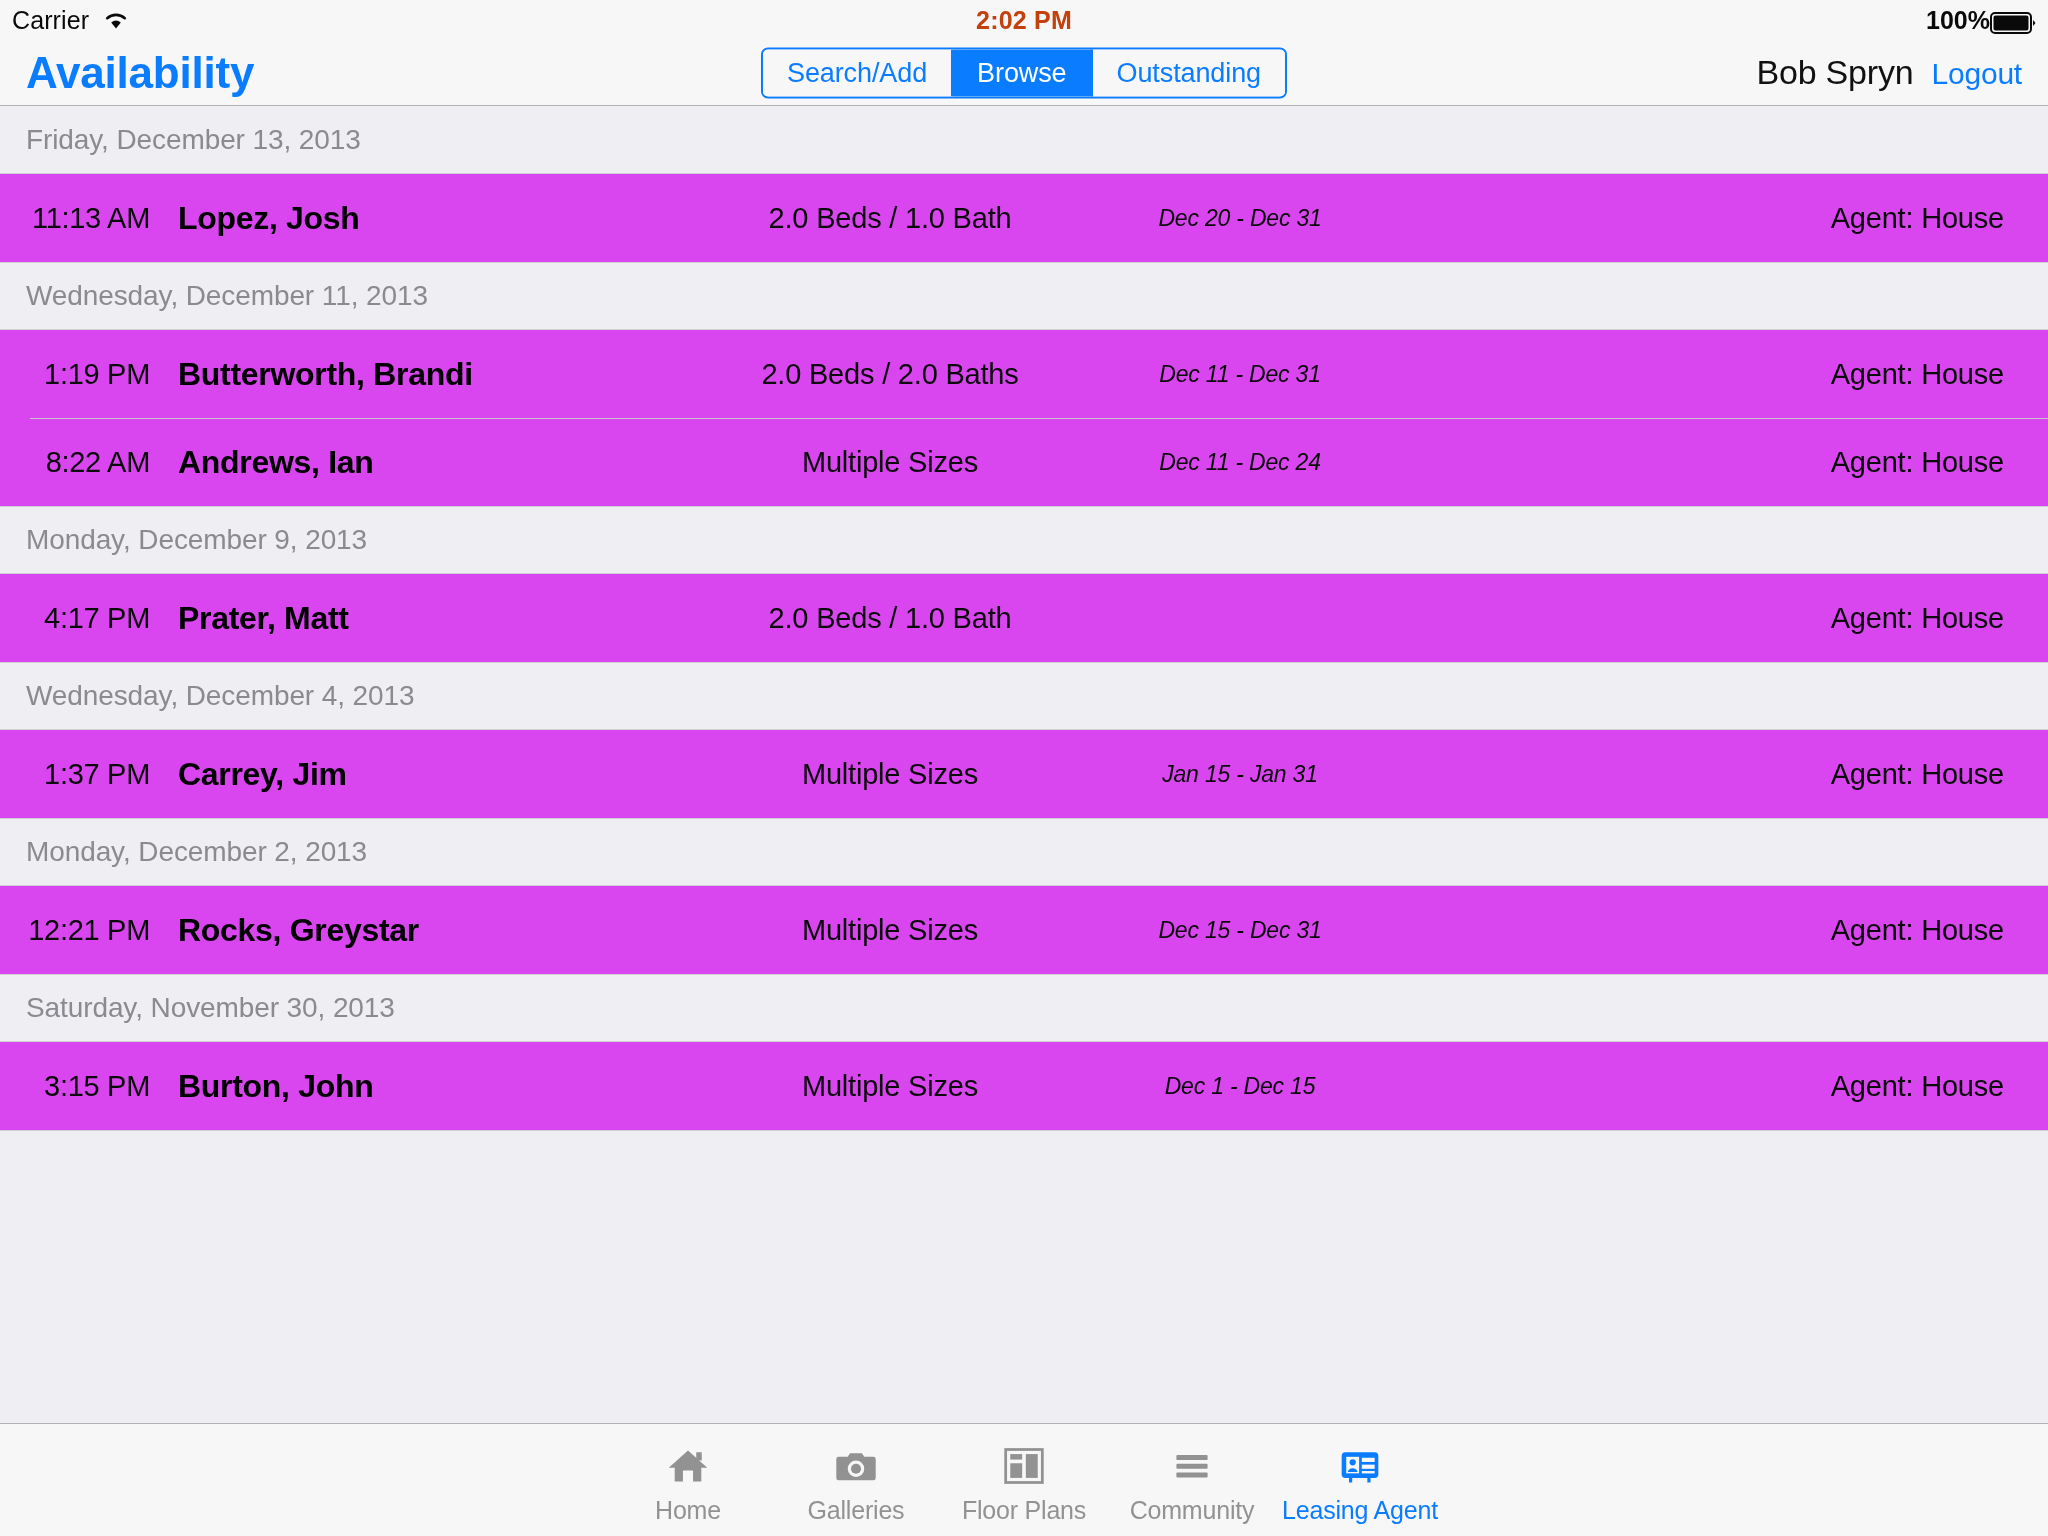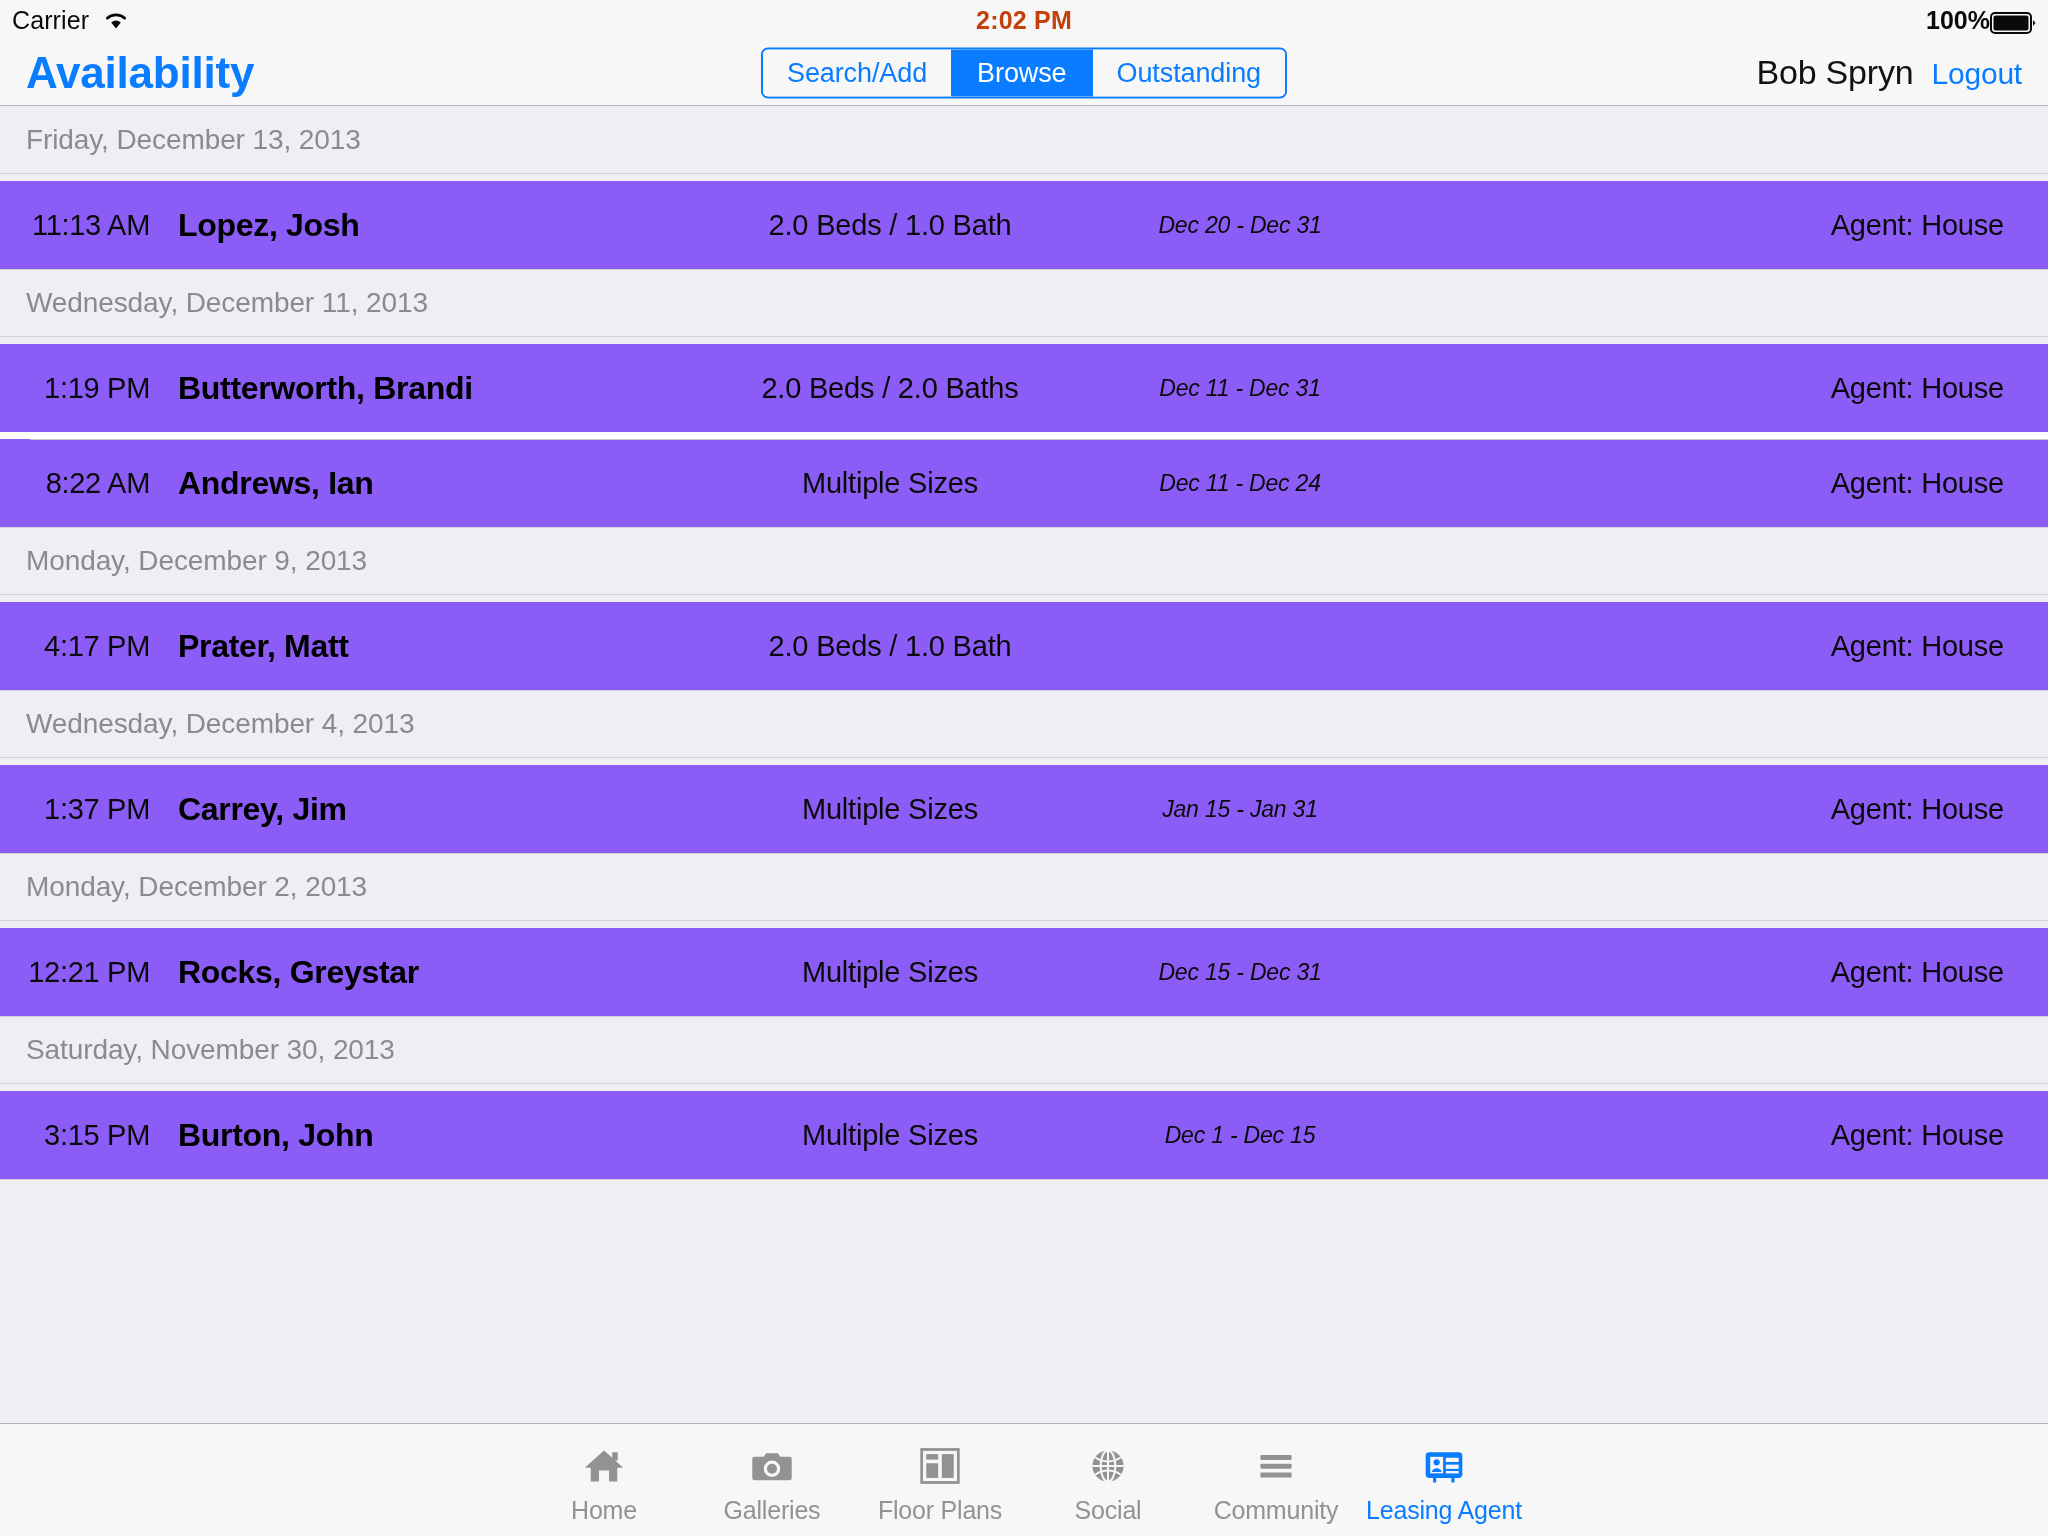--- a/index.html
+++ b/index.html
@@ -171,24 +171,23 @@
     letter-spacing: -0.1px;
   }
   .section-rows {
     background: #ffffff;
   }
   .row {
     height: 88px;
     display: flex;
     align-items: center;
     position: relative;
-    background: #8b5cf6;
+    background: #d946ef;
     box-sizing: border-box;
     cursor: pointer;
-    margin-top: 7px;
   }
   .row + .row::before {
     content: "";
     position: absolute;
     left: 30px;
     right: 0;
     top: 0;
     height: 1px;
     background: #c8c7cc;
   }
@@ -433,35 +432,20 @@
       <div class="tab-item">
         <span class="tab-icon" style="color: rgb(146, 146, 146);">
   <svg viewBox="0 0 50 48" width="46" height="44" aria-hidden="true">
     <rect x="5" y="6" width="40" height="36" fill="none" stroke="currentColor" stroke-width="3"></rect>
     <rect x="10" y="11" width="13" height="6" fill="currentColor"></rect>
     <rect x="10" y="21" width="13" height="16" fill="currentColor"></rect>
     <rect x="27" y="11" width="13" height="26" fill="currentColor"></rect>
   </svg>
 </span>
         <span class="tab-label">Floor Plans</span>
-      </div>
-      <div class="tab-item">
-        <span class="tab-icon" style="color: rgb(146, 146, 146);">
-  <svg viewBox="0 0 50 48" width="46" height="44" aria-hidden="true">
-    <circle cx="25" cy="24" r="17" fill="currentColor"></circle>
-    <g stroke="#f7f7f7" stroke-width="2.2" fill="none">
-      <ellipse cx="25" cy="24" rx="8" ry="17"></ellipse>
-      <line x1="8" y1="24" x2="42" y2="24"></line>
-      <path d="M11 14.5 A24 24 0 0 0 39 14.5"></path>
-      <path d="M11 33.5 A24 24 0 0 1 39 33.5"></path>
-      <line x1="25" y1="7" x2="25" y2="41"></line>
-    </g>
-  </svg>
-</span>
-        <span class="tab-label">Social</span>
       </div>
       <div class="tab-item">
         <span class="tab-icon" style="color: rgb(146, 146, 146);">
   <svg viewBox="0 0 50 48" width="46" height="44" aria-hidden="true">
     <rect x="8" y="12" width="34" height="5.5" rx="1" fill="currentColor"></rect>
     <rect x="8" y="21.5" width="34" height="5.5" rx="1" fill="currentColor"></rect>
     <rect x="8" y="31" width="34" height="5.5" rx="1" fill="currentColor"></rect>
   </svg>
 </span>
         <span class="tab-label">Community</span>

